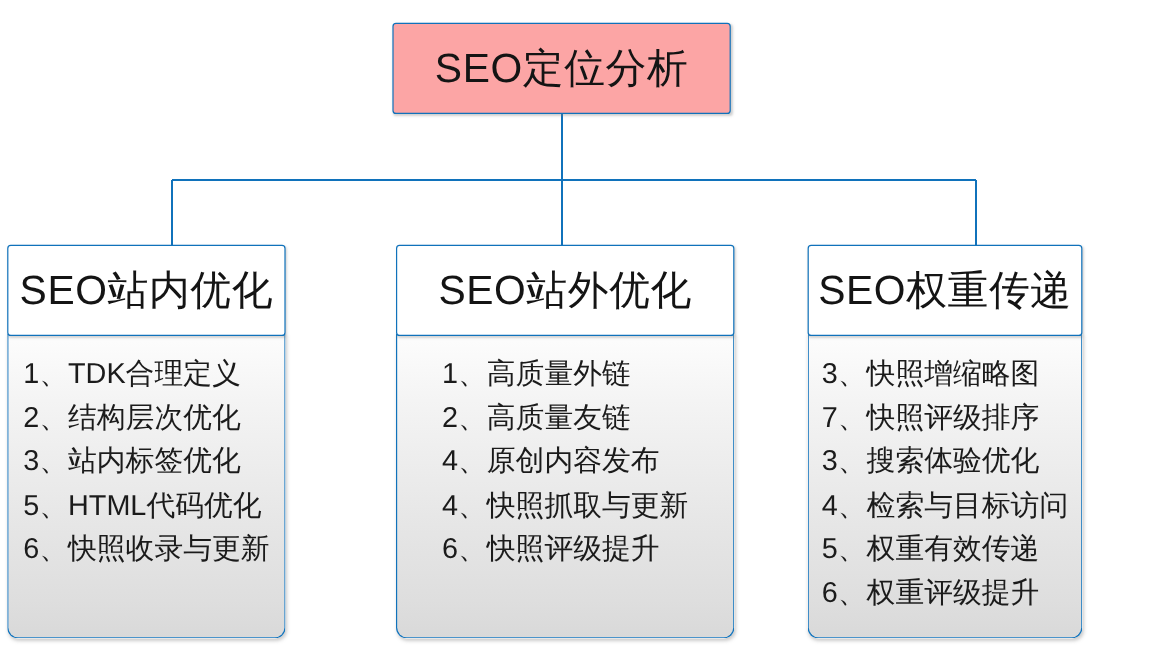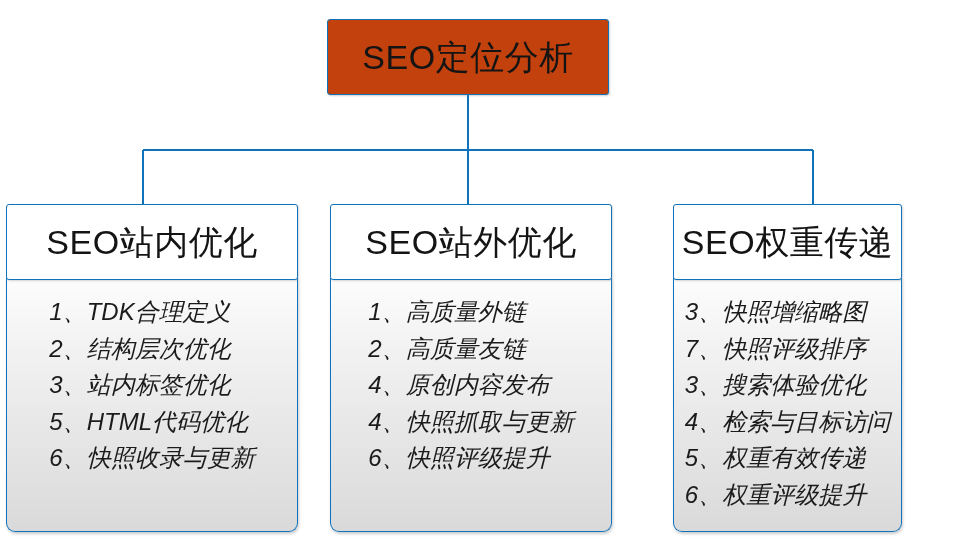--- a/index.html
+++ b/index.html
@@ -34,40 +34,40 @@
   
   .root-box {
     position: absolute;
     left: 327px;
     top: 19px;
     width: 282px;
     height: 76px;
     box-sizing: border-box;
     border: 1.6px solid #1072bb;
     border-radius: 3px;
-    background: #c2410c;
+    background: #fca5a5;
     display: flex;
     align-items: center;
     justify-content: center;
     box-shadow: 1px 1px 2px rgba(120,120,120,0.35);
   }
   .root-box .root-label {
     font-size: 34px;
     line-height: 1;
     letter-spacing: 0.5px;
     color: #141414;
     white-space: nowrap;
   }
 
   
   .column {
     position: absolute;
     top: 204px;
   }
-  .col-0 { left: 6px;   width: 292px; }
+  .col-0 { left: 6px;   width: 232px; }
   .col-1 { left: 330px; width: 282px; }
   .col-2 { left: 673px; width: 229px; }
 
   .col-head {
     box-sizing: border-box;
     height: 76px;
     border: 1.6px solid #1072bb;
     border-radius: 3px;
     background: #ffffff;
     display: flex;
@@ -98,21 +98,20 @@
     padding: 16px 0 10px 0;
     display: flex;
     flex-direction: column;
     align-items: center;
     justify-content: flex-start;
   }
   .col-body ol {
     list-style: none;
     margin: 0;
     padding: 0;
-    font-style: italic;
   }
   .col-body li {
     font-size: 24px;
     line-height: 36.5px;
     color: #1b1b1b;
     white-space: nowrap;
     text-align: left;
   }
 </style>
 </head>

